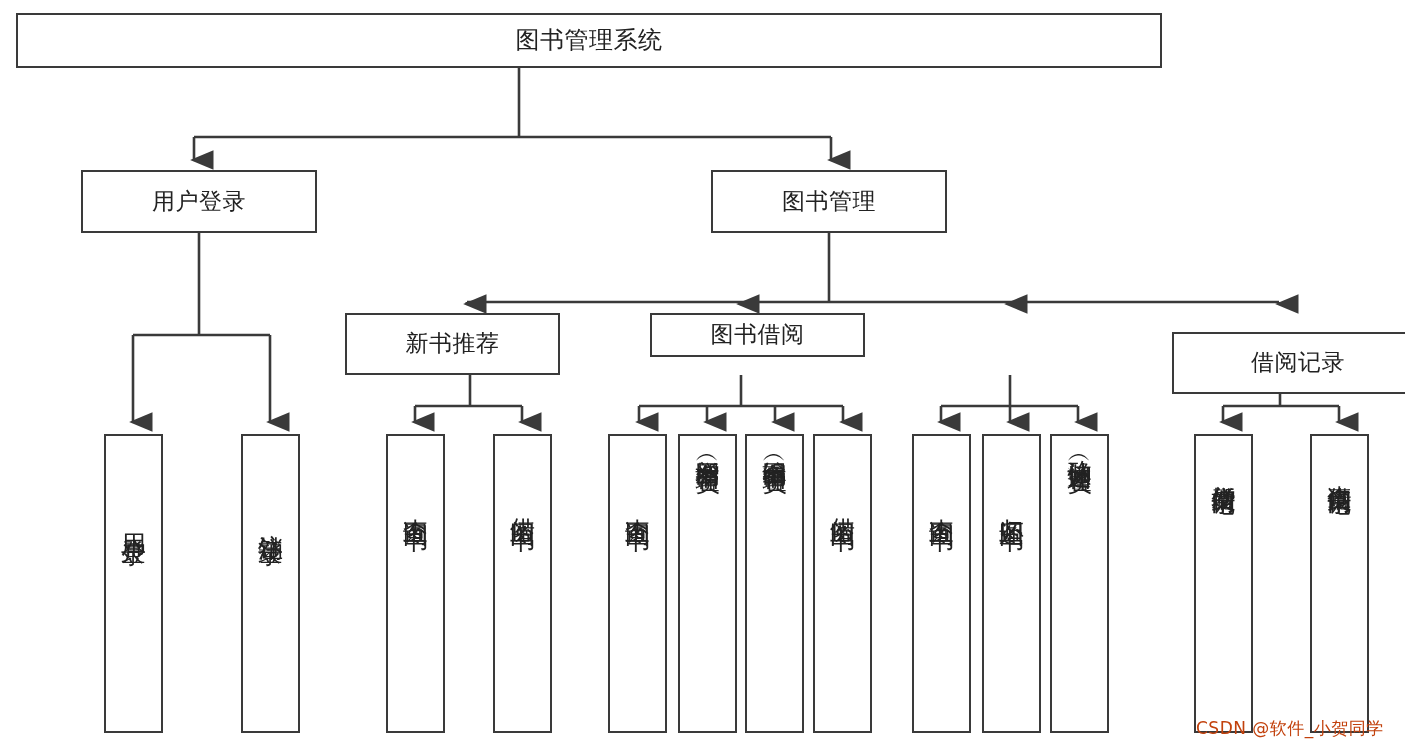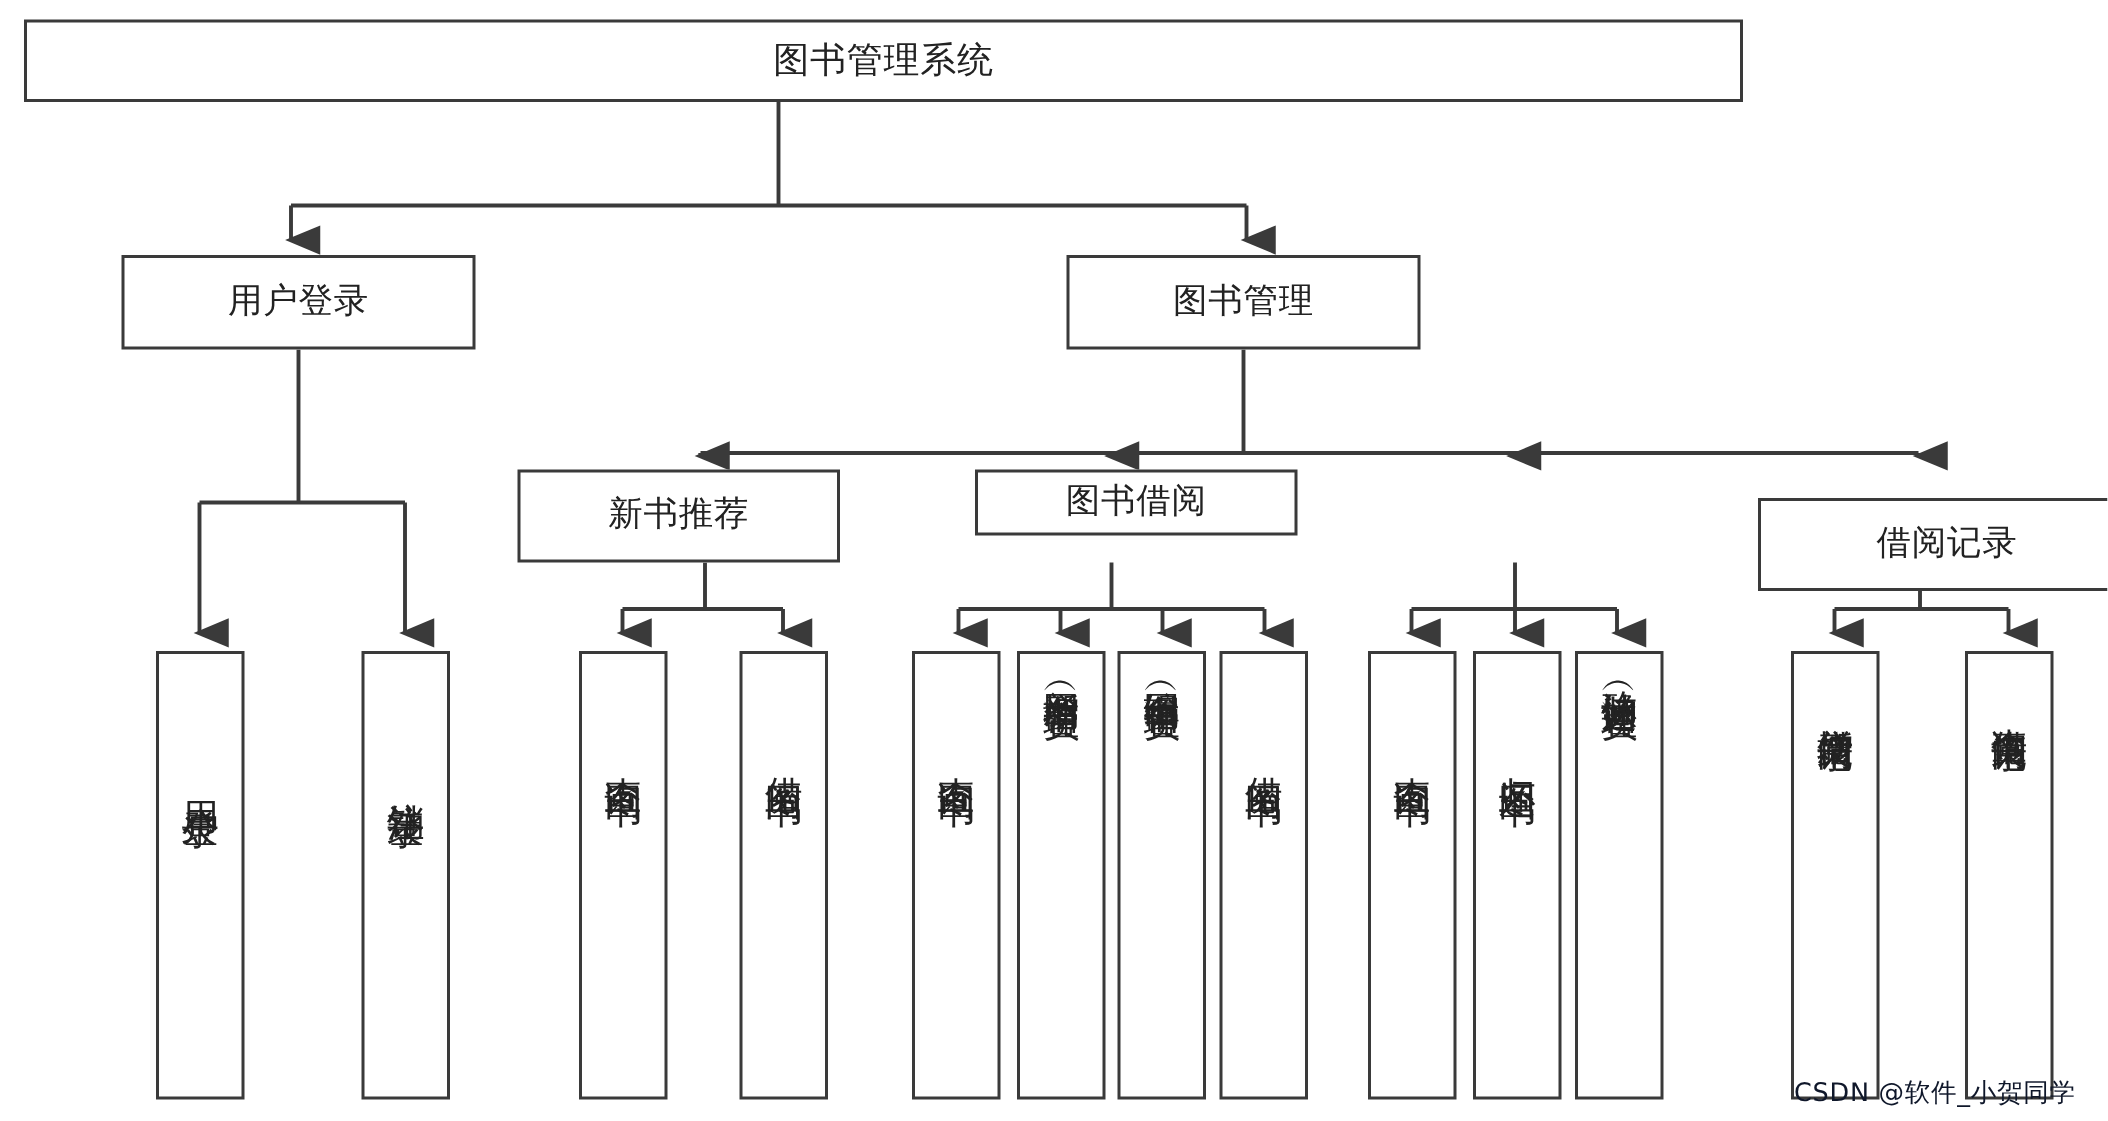--- a/index.html
+++ b/index.html
@@ -61,21 +61,21 @@
     line-height: 1;
     white-space: nowrap;
   }
   .node.vert.tall .label {
     font-size: 24px;
     letter-spacing: 1.5px;
   }
   .watermark {
     position: absolute;
     font-size: 17px;
-    color: #0f172a;
+    color: #c2410c;
     white-space: nowrap;
     letter-spacing: 0.5px;
   }
 </style>
 </head>
 <body>
 
 <div id="stage">
 
   <svg class="wires" viewBox="0 0 1405 747">

